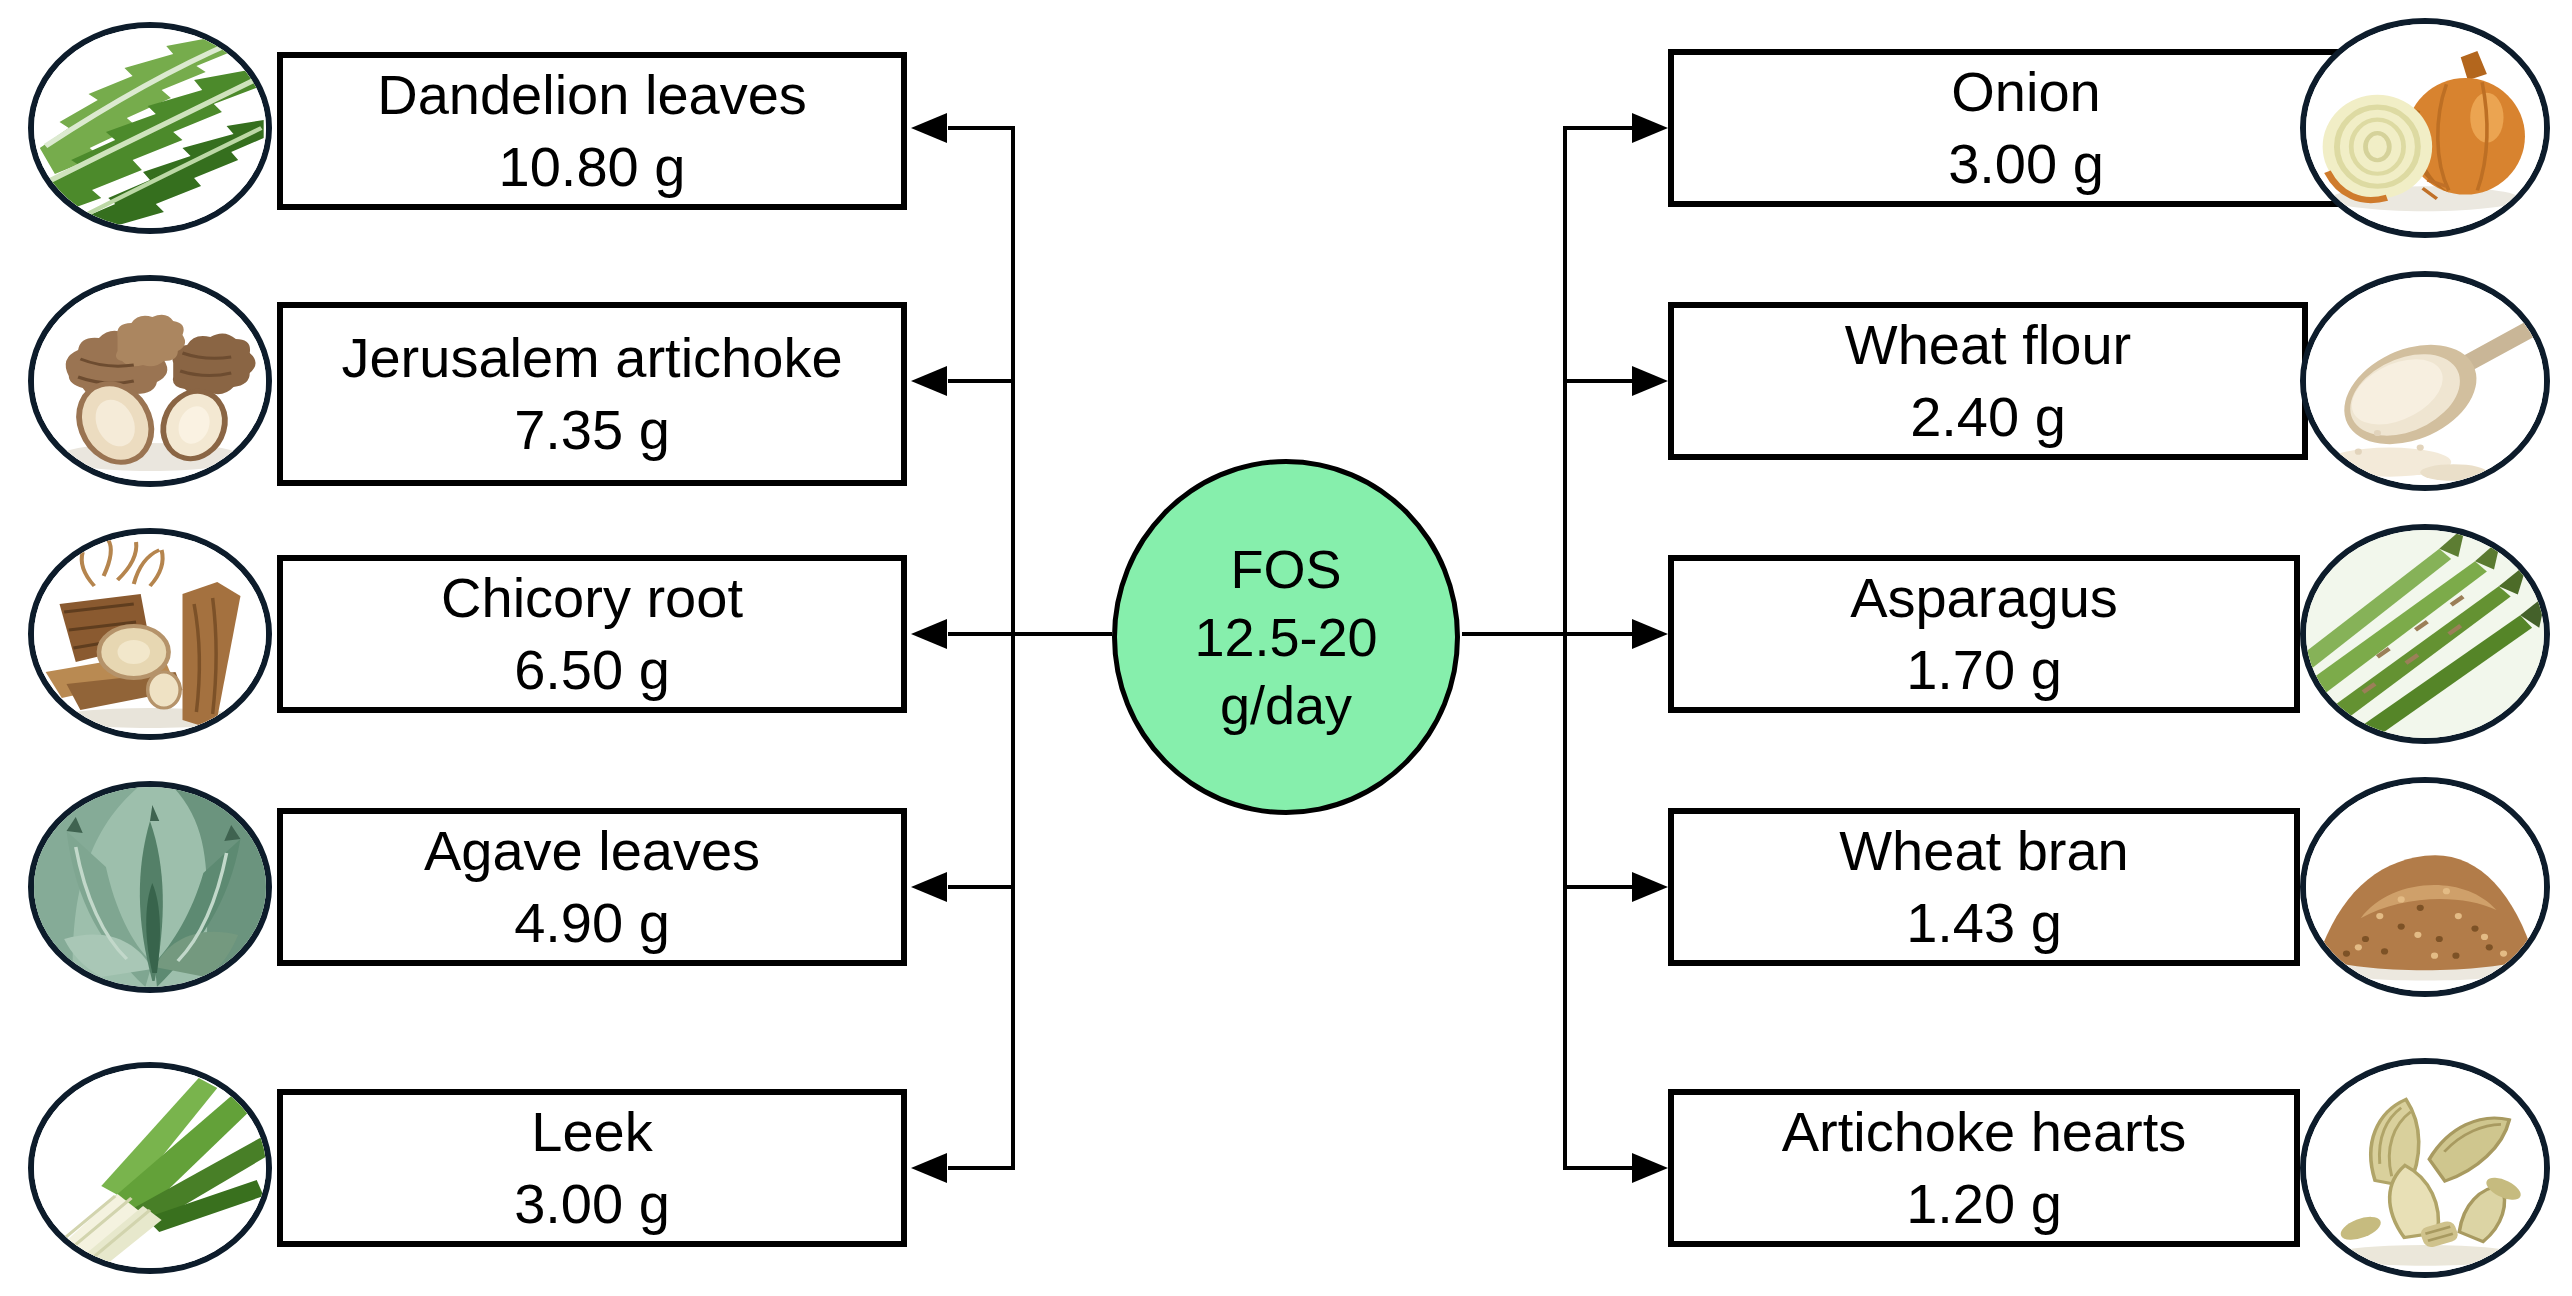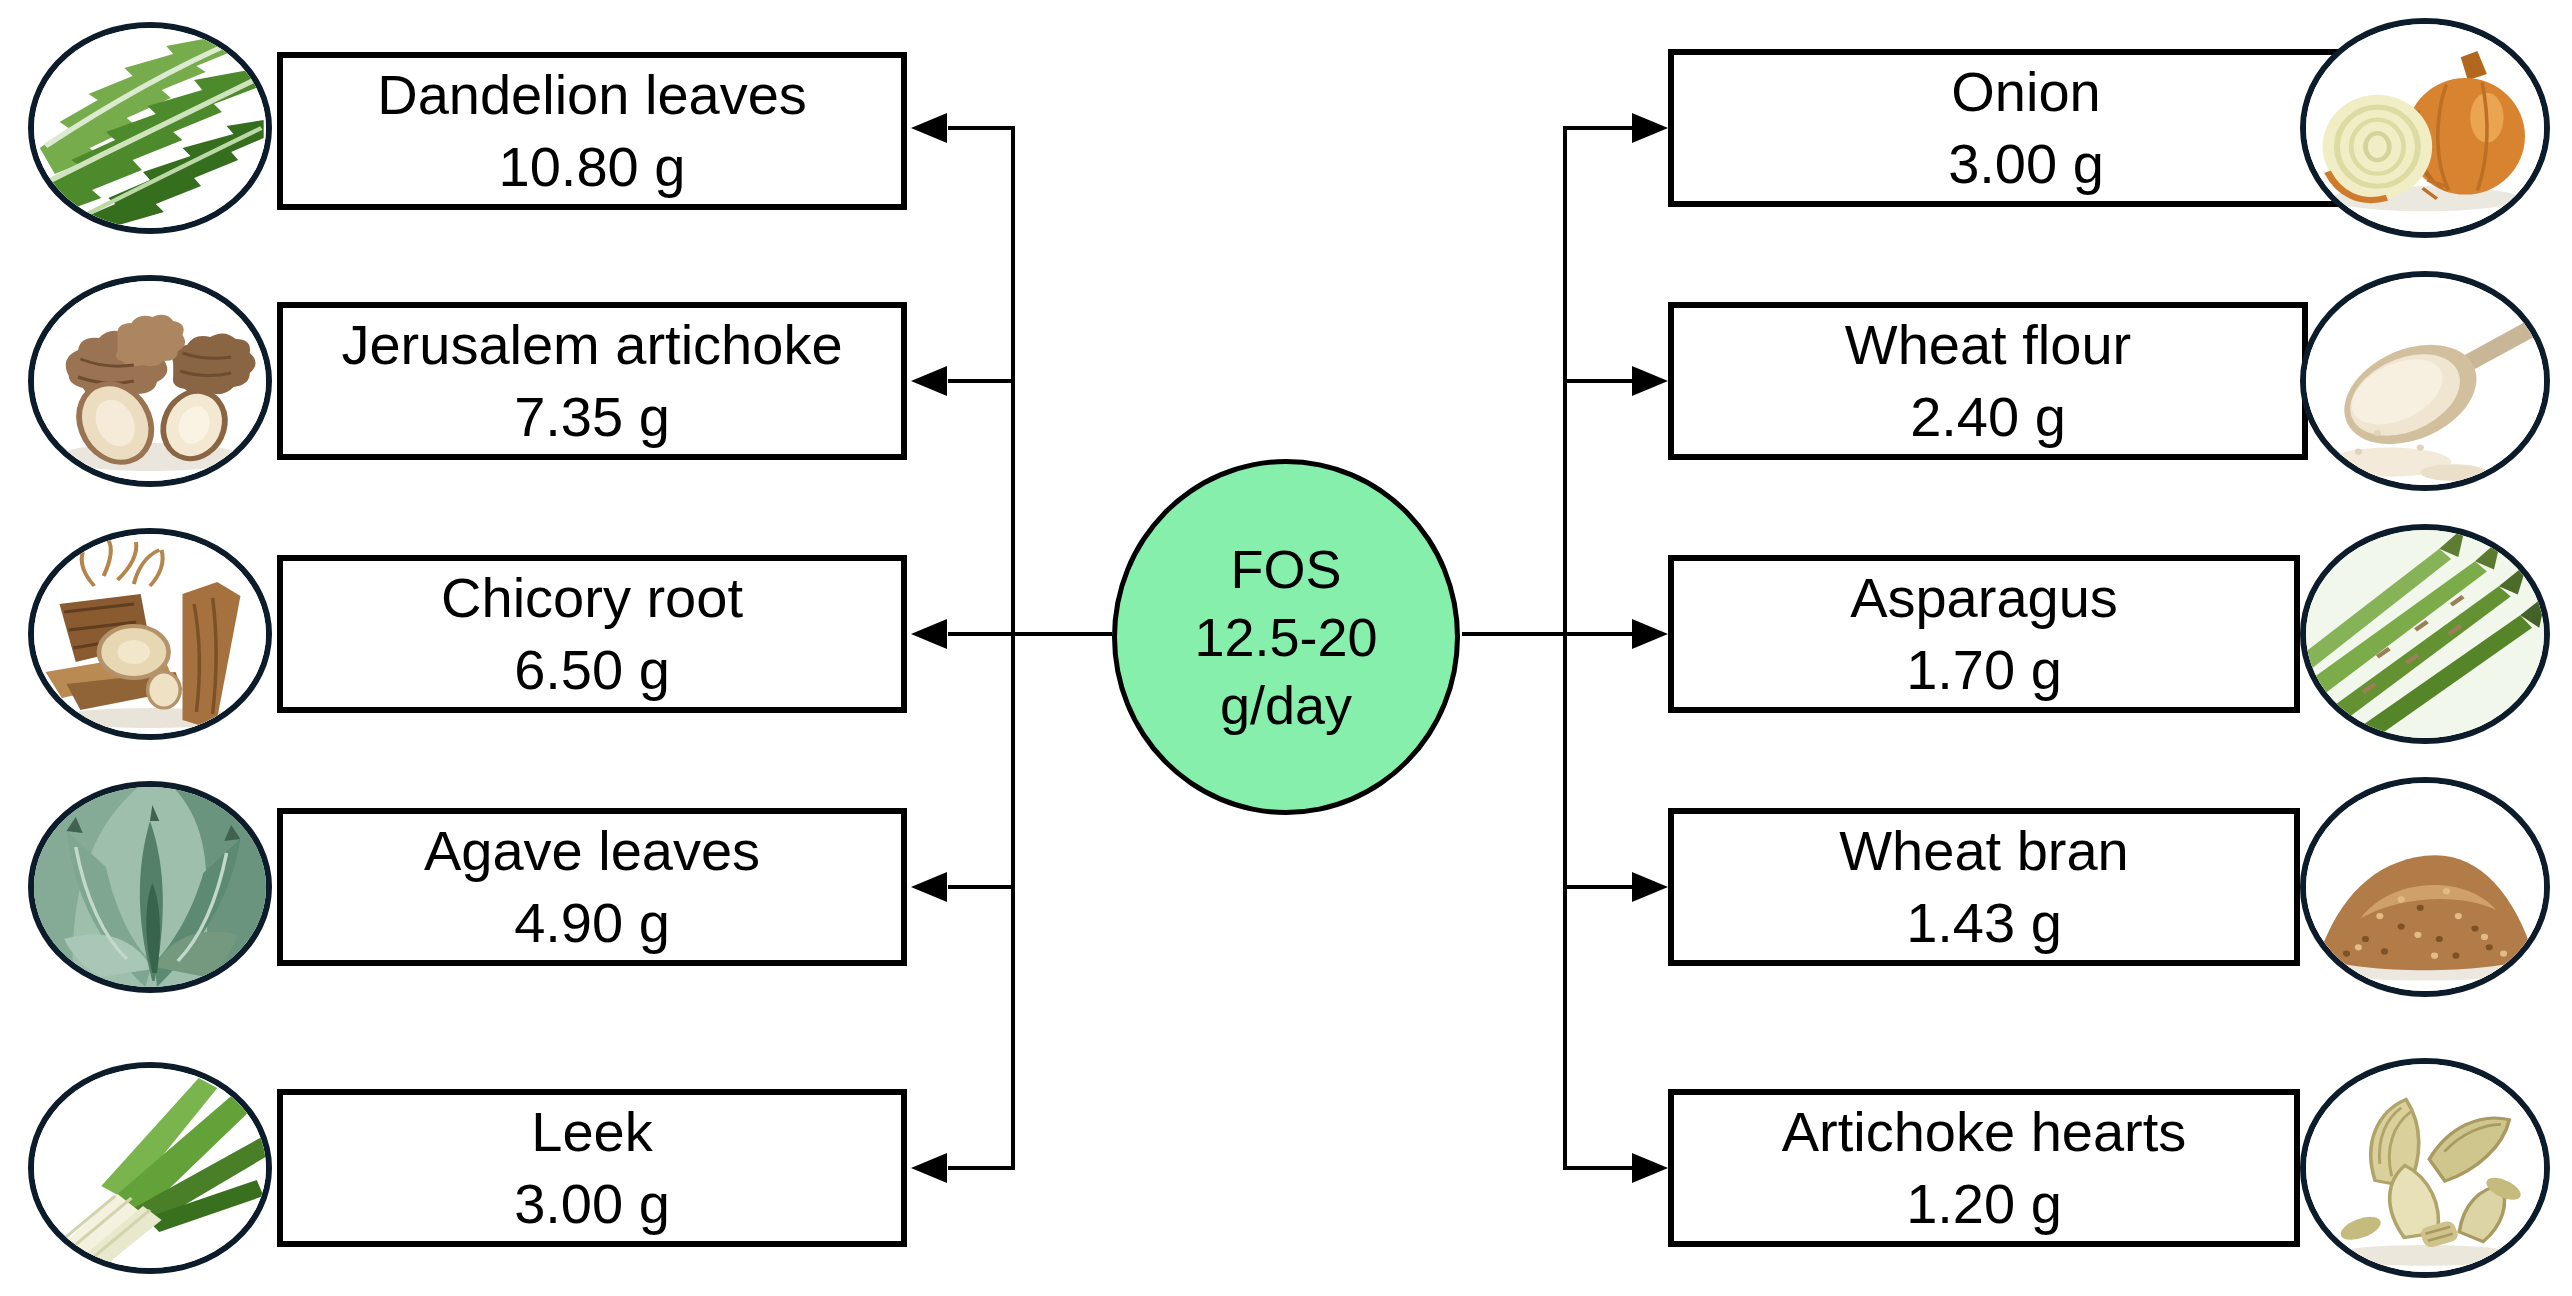--- a/index.html
+++ b/index.html
@@ -99,21 +99,21 @@
       <g transform="rotate(-18 70 142)">
         <ellipse cx="70" cy="142" rx="30" ry="40" fill="#ecdcc0" stroke="#9a7452" stroke-width="5"></ellipse>
         <ellipse cx="70" cy="142" rx="16" ry="24" fill="#f5ebd8"></ellipse>
       </g>
       <g transform="rotate(14 138 144)">
         <ellipse cx="138" cy="144" rx="26" ry="34" fill="#f3e8d2" stroke="#8a6544" stroke-width="5"></ellipse>
         <ellipse cx="138" cy="144" rx="13" ry="19" fill="#faf2e2"></ellipse>
       </g>
     </svg>
   </div>
-  <div class="item-box" style="left:277px;top:302px;width:630px;height:158px;">
+  <div class="item-box" style="left:277px;top:302px;width:630px;height:184px;">
     <div class="line">Jerusalem artichoke</div>
     <div class="line">7.35 g</div>
   </div>
 
   <div class="photo" style="left:28px;top:528px;width:244px;height:212px;">
     <svg viewBox="0 0 200 200" preserveAspectRatio="none">
       <rect width="200" height="200" fill="#ffffff"></rect>
       <ellipse cx="100" cy="184" rx="82" ry="10" fill="#e8e4da"></ellipse>
       <path d="M60,42 q10,-25 4,-36 M72,46 q18,-20 16,-38 M52,52 q-14,-18 -10,-34 M86,50 q6,-26 22,-34 M100,52 q14,-18 10,-36" stroke="#b5854e" stroke-width="3.5" fill="none"></path>
       <path d="M22,70 L92,60 100,110 36,128 Z" fill="#8a5a30"></path>

